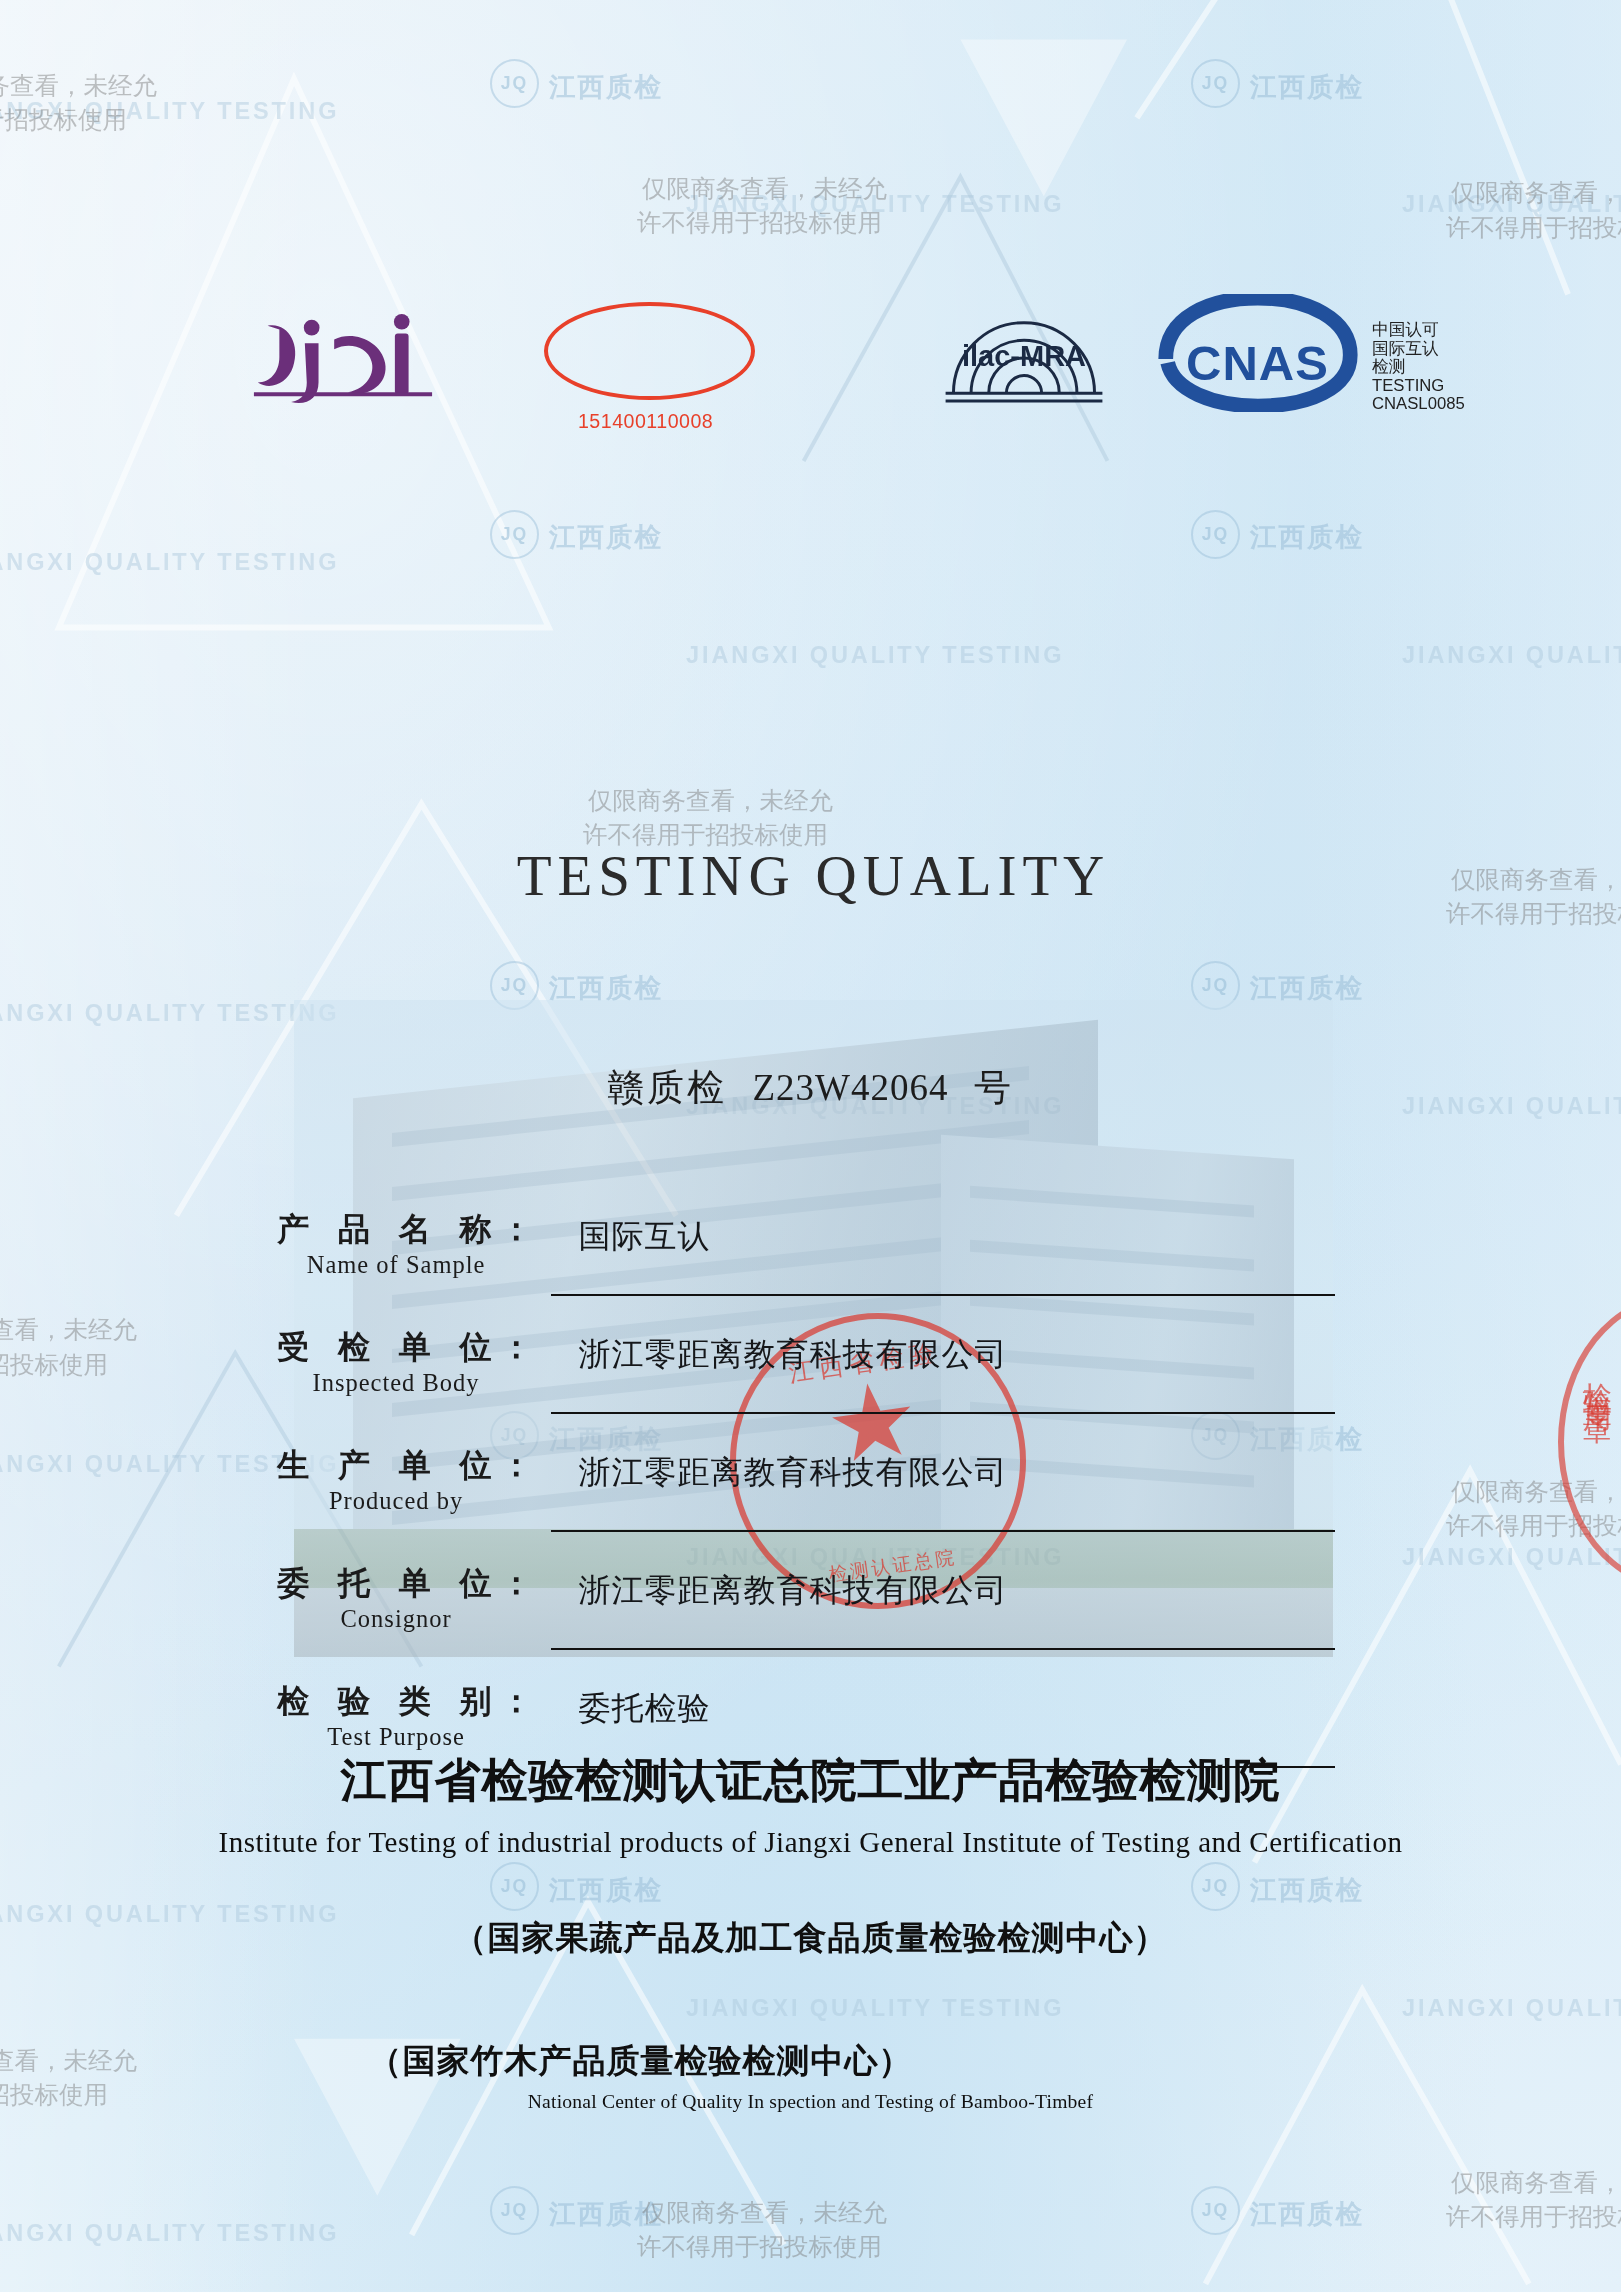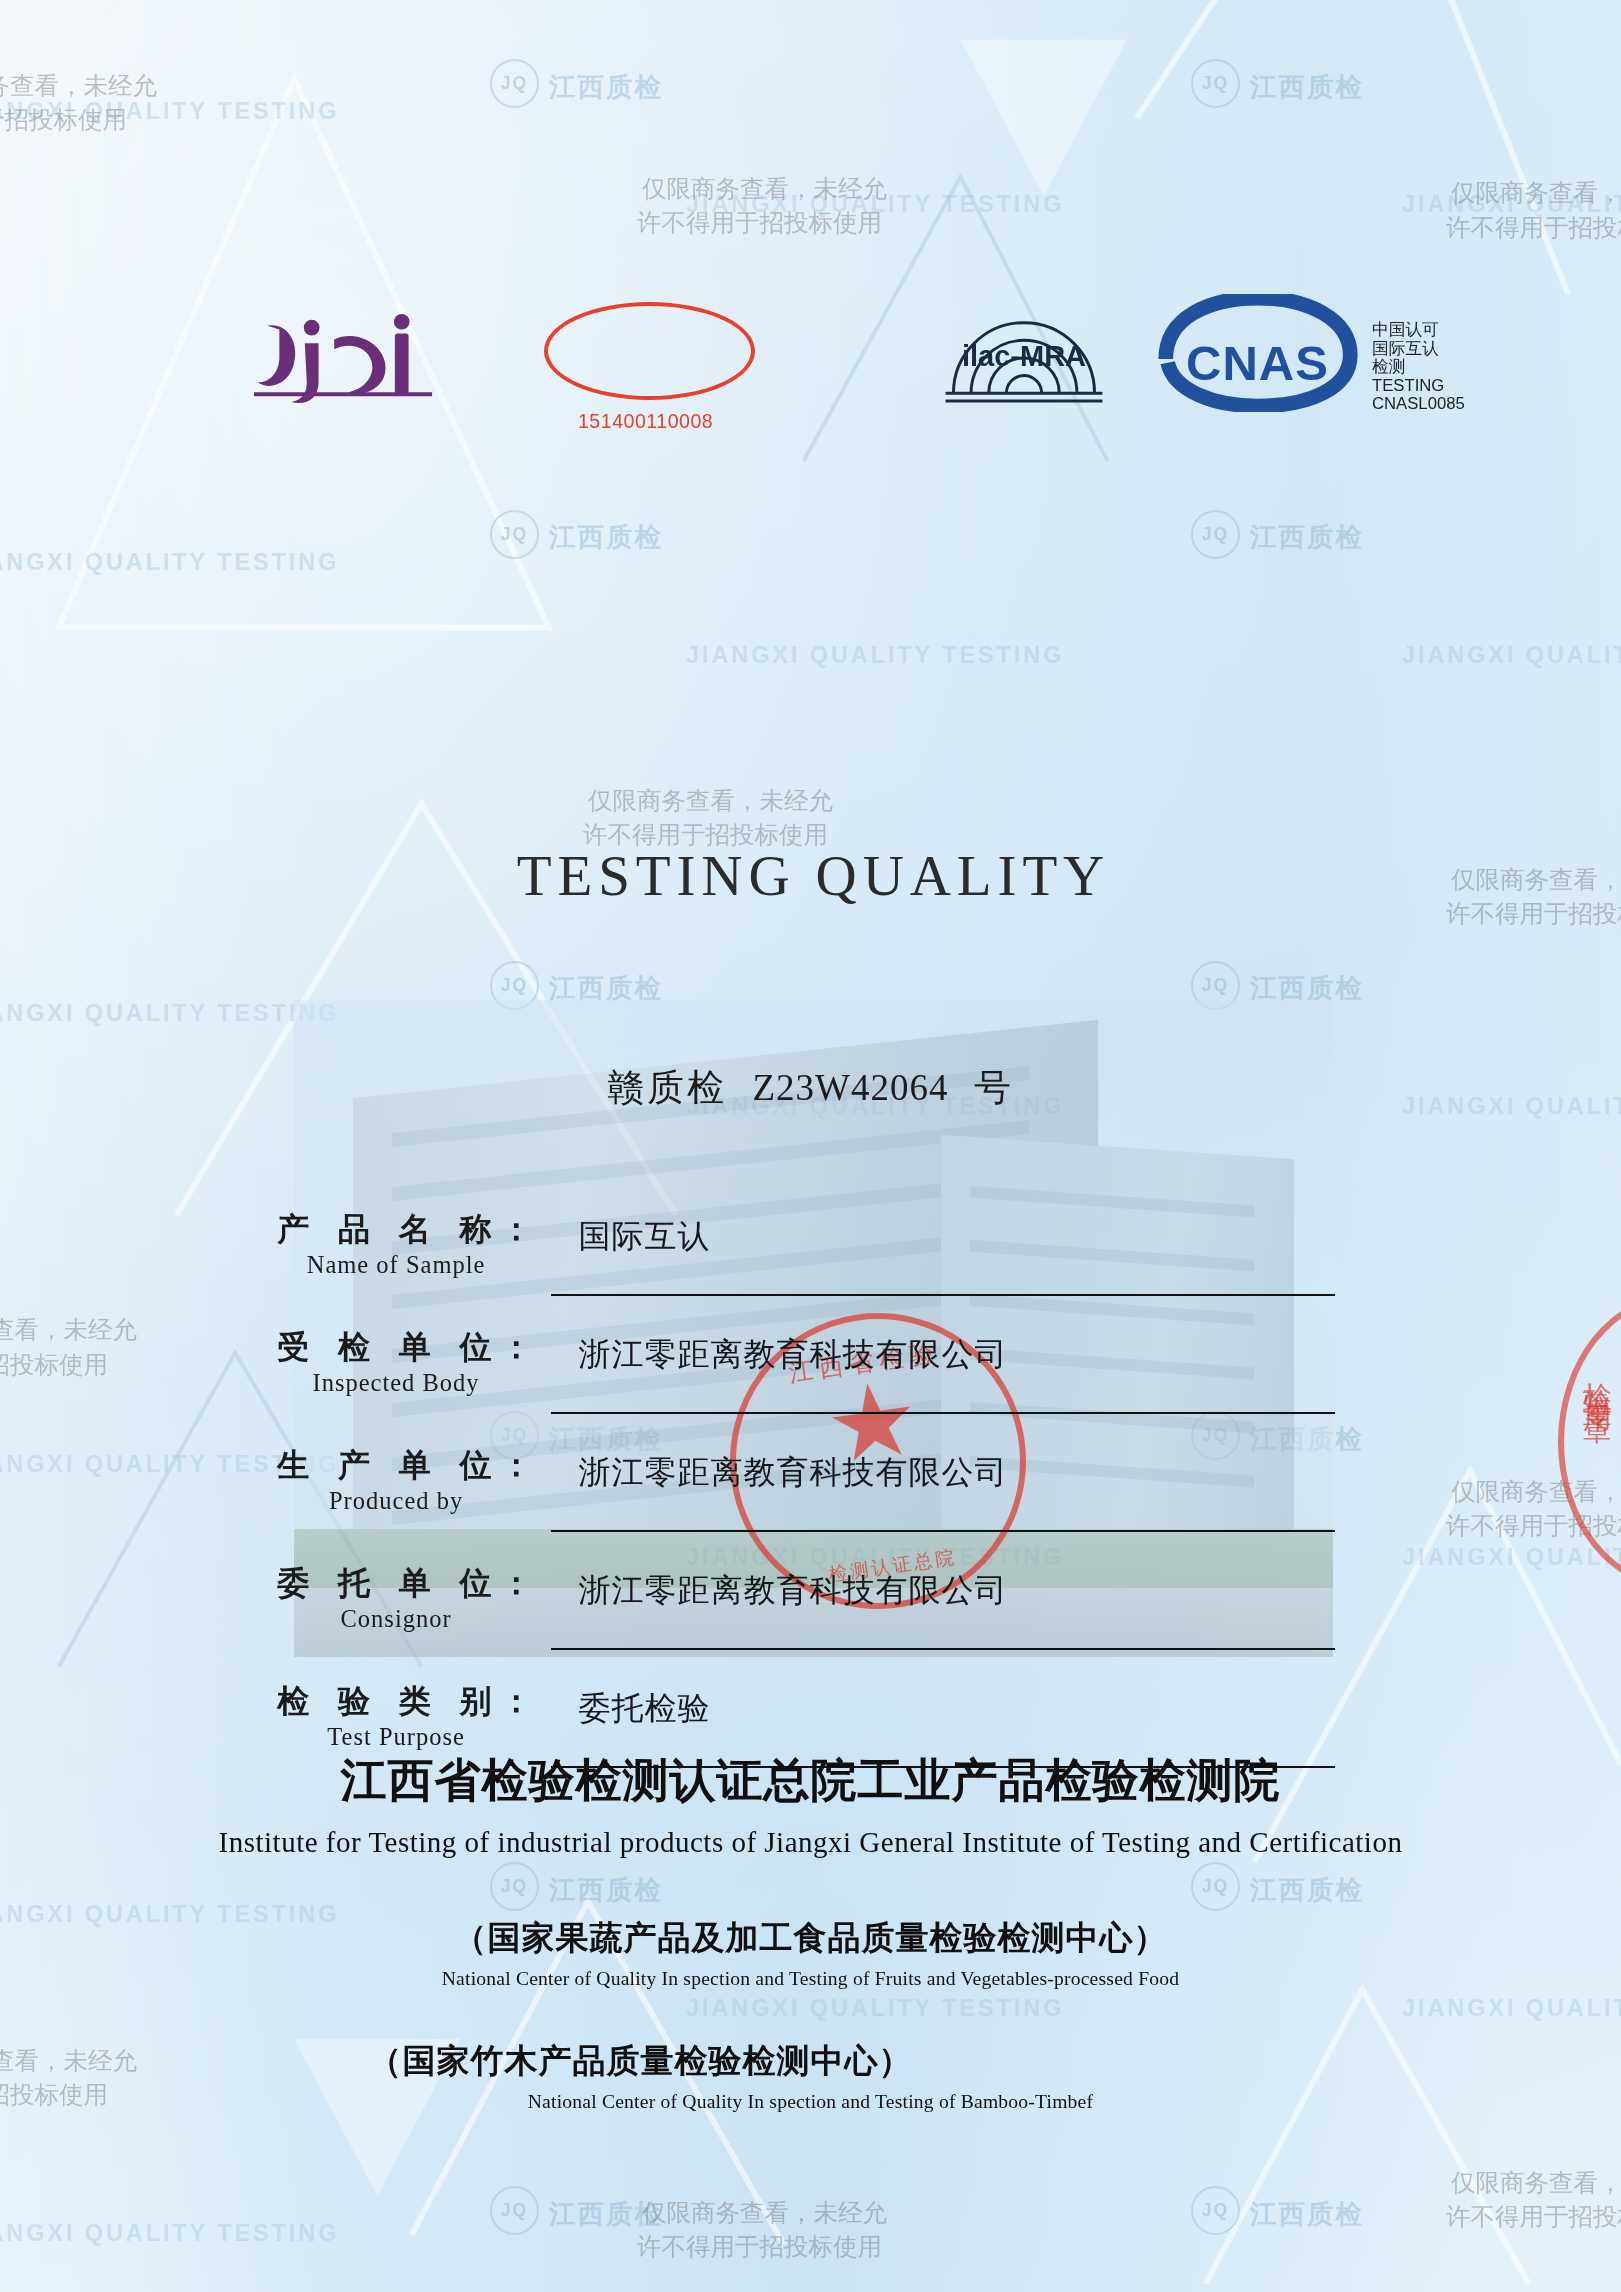--- a/index.html
+++ b/index.html
@@ -662,18 +662,17 @@
         <span class="f-en">Test Purpose</span>
       </div>
       <div class="field-value">委托检验</div>
     </div>
 
   </div>
 
   <div class="inst-cn">江西省检验检测认证总院工业产品检验检测院</div>
   <div class="inst-en">Institute for Testing of industrial products of Jiangxi General Institute of Testing and Certification</div>
   <div class="center1-cn">（国家果蔬产品及加工食品质量检验检测中心）</div>
-  <div class="center1-en">National Center of Quality In spection and Testing of Fruits and Vegetables-processed Food</div>
   <div class="center2-cn">（国家竹木产品质量检验检测中心）</div>
   <div class="center2-en">National Center of Quality In spection and Testing of Bamboo-Timbef</div>
 
 </div>
 
 
 </body></html>

